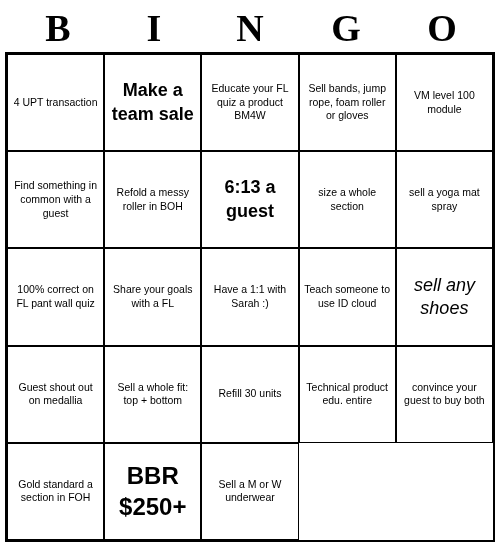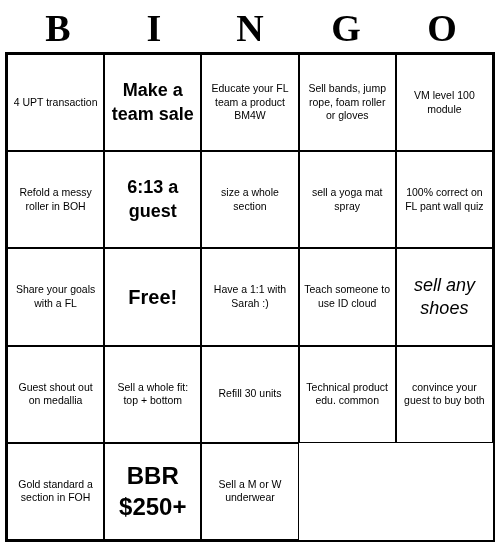--- a/index.html
+++ b/index.html
@@ -71,34 +71,34 @@
   <span class="bingo-letter">B</span>
   <span class="bingo-letter">I</span>
   <span class="bingo-letter">N</span>
   <span class="bingo-letter">G</span>
   <span class="bingo-letter">O</span>
 </div>
 
 <div class="bingo-grid" id="grid">
     <div class="cell">4 UPT transaction</div>
     <div class="cell large-text">Make a team sale</div>
-    <div class="cell">Educate your FL team a product BM4W</div>
+    <div class="cell">Educate your FL quiz a product BM4W</div>
     <div class="cell">Sell bands, jump rope, foam roller or gloves</div>
     <div class="cell">VM level 100 module</div>
+    <div class="cell">Find something in common with a guest</div>
     <div class="cell">Refold a messy roller in BOH</div>
     <div class="cell large-text">6:13 a guest</div>
     <div class="cell">size a whole section</div>
     <div class="cell">sell a yoga mat spray</div>
     <div class="cell">100% correct on FL pant wall quiz</div>
     <div class="cell">Share your goals with a FL</div>
-    <div class="cell free">Free!</div>
     <div class="cell">Have a 1:1 with Sarah :)</div>
     <div class="cell">Teach someone to use ID cloud</div>
     <div class="cell bold-italic">sell any shoes</div>
     <div class="cell">Guest shout out on medallia</div>
     <div class="cell">Sell a whole fit: top + bottom</div>
     <div class="cell">Refill 30 units</div>
-    <div class="cell">Technical product edu. common</div>
+    <div class="cell">Technical product edu. entire</div>
     <div class="cell">convince your guest to buy both</div>
     <div class="cell">Gold standard a section in FOH</div>
     <div class="cell bbr">BBR $250+</div>
     <div class="cell">Sell a M or W underwear</div>
   </div>
 
 </body></html>

